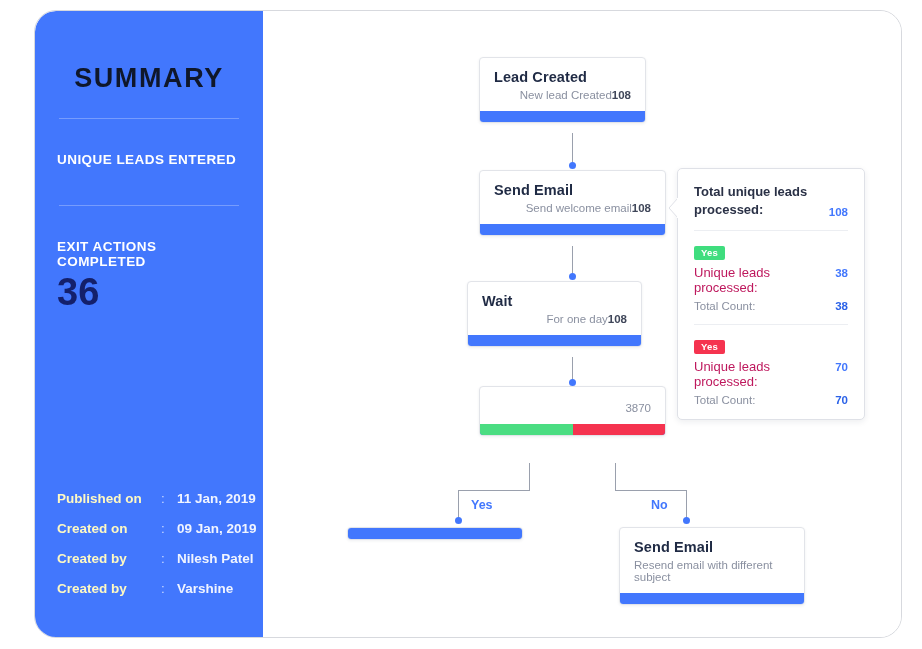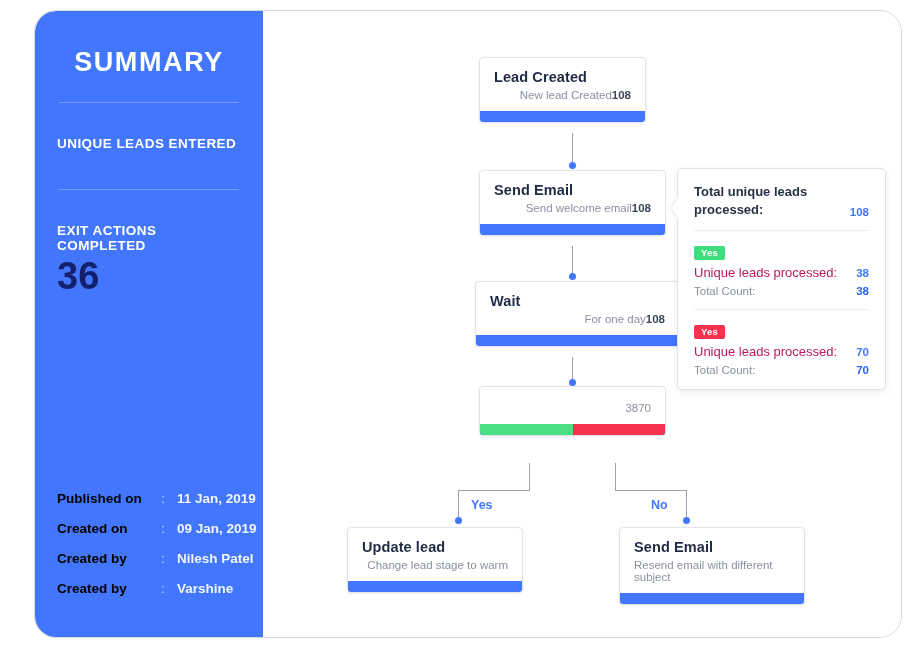--- a/index.html
+++ b/index.html
@@ -31,23 +31,23 @@
     left: 0px;
     top: 0px;
     width: 228px;
     height: 628px;
     background: #4277fd;
     border-radius: 21px 0 0 21px;
     padding: 0 22px;
   }
 
   #summary-title {
-    margin-top: 36px;
+    margin-top: 52px;
     text-align: center;
-    color: #ffffff;
+    color: #0f172a;
     font-size: 27px;
     font-weight: bold;
     letter-spacing: 1.6px;
   }
 
   .sb-divider {
     height: 1px;
     background: rgba(255,255,255,0.28);
     margin: 24px 2px 0 2px;
   }
@@ -78,21 +78,21 @@
 
   .meta-row {
     display: flex;
     align-items: center;
     height: 30px;
     font-size: 13.5px;
   }
 
   .meta-key {
     width: 104px;
-    color: #000000;
+    color: #fef9c3;
     font-weight: bold;
   }
 
   .meta-colon {
     width: 16px;
     color: rgba(255,255,255,0.7);
   }
 
   .meta-val {
     color: rgba(255,255,255,0.92);
@@ -340,21 +340,21 @@
           <span class="node-sub">Send welcome email</span>
           <span class="node-count">108</span>
         </div>
       </div>
       <div class="node-bar"></div>
     </div>
 
     <div class="vline" style="left:309px; top:235px; height:32px;"></div>
     <div class="dot" style="left:306px; top:262px;"></div>
 
-    <div class="node" style="left:212px; top:270px; width:205px;">
+    <div class="node" style="left:204px; top:270px; width:175px;">
       <div class="node-body">
         <div class="node-title">Wait</div>
         <div class="node-sub-row">
           <span class="node-sub">For one day</span>
           <span class="node-count">108</span>
         </div>
       </div>
       <div class="node-bar"></div>
     </div>
 
@@ -380,40 +380,34 @@
     <div class="dot" style="left:192px; top:506px;"></div>
     <div class="branch-label" style="left:208px; top:487px;">Yes</div>
 
     <div class="vline" style="left:352px; top:452px; height:28px;"></div>
     <div class="hline" style="left:352px; top:479px; width:72px;"></div>
     <div class="vline" style="left:423px; top:479px; height:31px;"></div>
     <div class="dot" style="left:420px; top:506px;"></div>
     <div class="branch-label" style="left:388px; top:487px;">No</div>
 
     <div class="node" style="left:84px; top:516px; width:176px;">
-      <div class="node-body">
-        <div class="node-title">Update lead</div>
-        <div class="node-sub-row">
-          <span class="node-sub">Change lead stage to warm</span>
-        </div>
-      </div>
       <div class="node-bar"></div>
     </div>
 
     <div class="node" style="left:356px; top:516px; width:186px;">
       <div class="node-body">
         <div class="node-title">Send Email</div>
         <div class="node-sub-row">
           <span class="node-sub">Resend email with different subject</span>
         </div>
       </div>
       <div class="node-bar"></div>
     </div>
 
-    <div id="tooltip" style="left:414px; top:157px; width:209px;">
+    <div id="tooltip" style="left:414px; top:157px; width:188px;">
 
       <div id="tooltip-arrow">
         <svg width="11" height="22" viewBox="0 0 11 22">
           <path d="M10,1 L1,11 L10,21" fill="#ffffff" stroke="#dfe1e7" stroke-width="1"></path>
           <line x1="10" y1="1" x2="10" y2="21" stroke="#ffffff" stroke-width="2"></line>
         </svg>
       </div>
 
       <div class="tt-head">
         <span class="tt-head-text">Total unique leads processed:</span>

